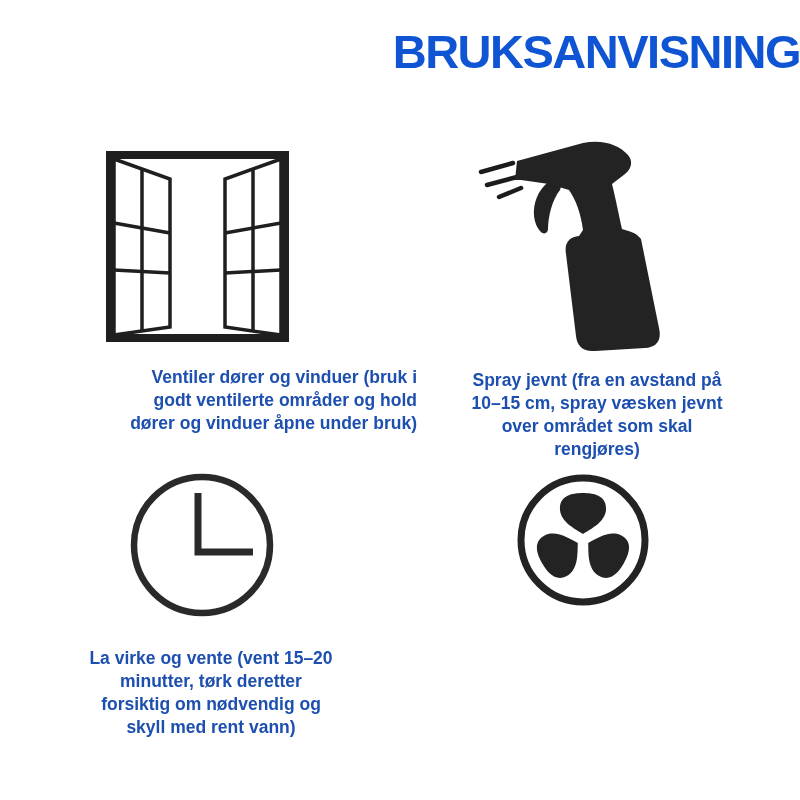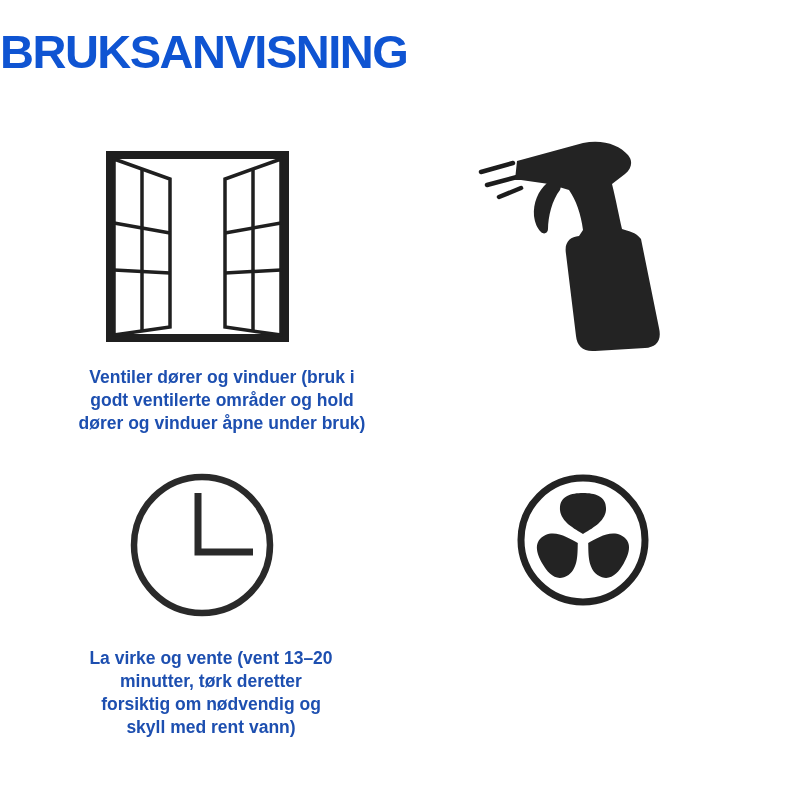--- a/index.html
+++ b/index.html
@@ -2,35 +2,35 @@
 <html><head>
 <meta charset="utf-8">
 <style>
   html,body{margin:0;padding:0;}
   body{
     width:800px;height:800px;background:#ffffff;position:relative;overflow:hidden;
     font-family:"Liberation Sans", sans-serif;
   }
   .page{position:absolute;inset:0;}
   .title{
-    position:absolute;top:26px;left:0;width:800px;text-align:left;
+    position:absolute;top:26px;left:0;width:800px;text-align:right;
     font-size:47px;line-height:52px;font-weight:800;letter-spacing:-1.5px;
     color:#0f54d2;margin:0;
   }
   .icon{position:absolute;}
   #win-icon{left:100px;top:143px;}
   #spray-icon{left:465px;top:132px;}
   #clock-icon{left:127px;top:470px;}
   #fan-icon{left:515px;top:472px;}
   .caption{
     position:absolute;margin:0;text-align:center;
     font-size:17.5px;line-height:23px;font-weight:700;color:#1d4fb0;
     white-space:pre-line;
   }
-  #cap-1{top:366px;left:27px;width:390px;}
+  #cap-1{top:366px;left:27px;width:390px;text-align:right;}
   #cap-2{top:369px;left:432px;width:330px;}
   #cap-3{top:647px;left:16px;width:390px;}
   #cap-4{top:650px;left:424px;width:340px;}
 </style>
 </head>
 <body>
 
 <div class="page">
 
   <h1 class="title">BRUKSANVISNING</h1>
@@ -81,28 +81,32 @@
         L 50,48
         Z"></path>
       <path fill="#232323" d="M 82,51
         C 73,59 68,71 69,84
         C 70,91 72,96 76,100
         C 79,103 83,101 83,97
         C 83,85 87,68 95,58
         L 97,51 Z"></path>
     </svg>
   </div>
+  <p class="caption" id="cap-2">Spray jevnt (fra en avstand på
+10–15 cm, spray væsken jevnt
+over området som skal
+rengjøres)</p>
 
   <div class="icon" id="clock-icon">
     <svg width="150" height="150" viewBox="0 0 150 150" xmlns="http://www.w3.org/2000/svg">
       <circle cx="75" cy="75" r="68" fill="none" stroke="#2a2a2a" stroke-width="6.5"></circle>
       <path d="M 71,23 L 71,82 L 126,82" fill="none" stroke="#2a2a2a" stroke-width="7"></path>
     </svg>
   </div>
-  <p class="caption" id="cap-3">La virke og vente (vent 13–20
+  <p class="caption" id="cap-3">La virke og vente (vent 15–20
 minutter, tørk deretter
 forsiktig om nødvendig og
 skyll med rent vann)</p>
 
   <div class="icon" id="fan-icon">
     <svg width="136" height="136" viewBox="0 0 136 136" xmlns="http://www.w3.org/2000/svg">
       <circle cx="68" cy="68" r="62" fill="none" stroke="#232323" stroke-width="7"></circle>
       <g fill="#232323">
         <path d="M 68,62 C 60,57 46,50 45,38 C 44,24 56,21 68,21 C 80,21 92,24 91,38 C 90,50 76,57 68,62 Z"></path>
         <path transform="rotate(120 68 68)" d="M 68,62 C 60,57 46,50 45,38 C 44,24 56,21 68,21 C 80,21 92,24 91,38 C 90,50 76,57 68,62 Z"></path>

